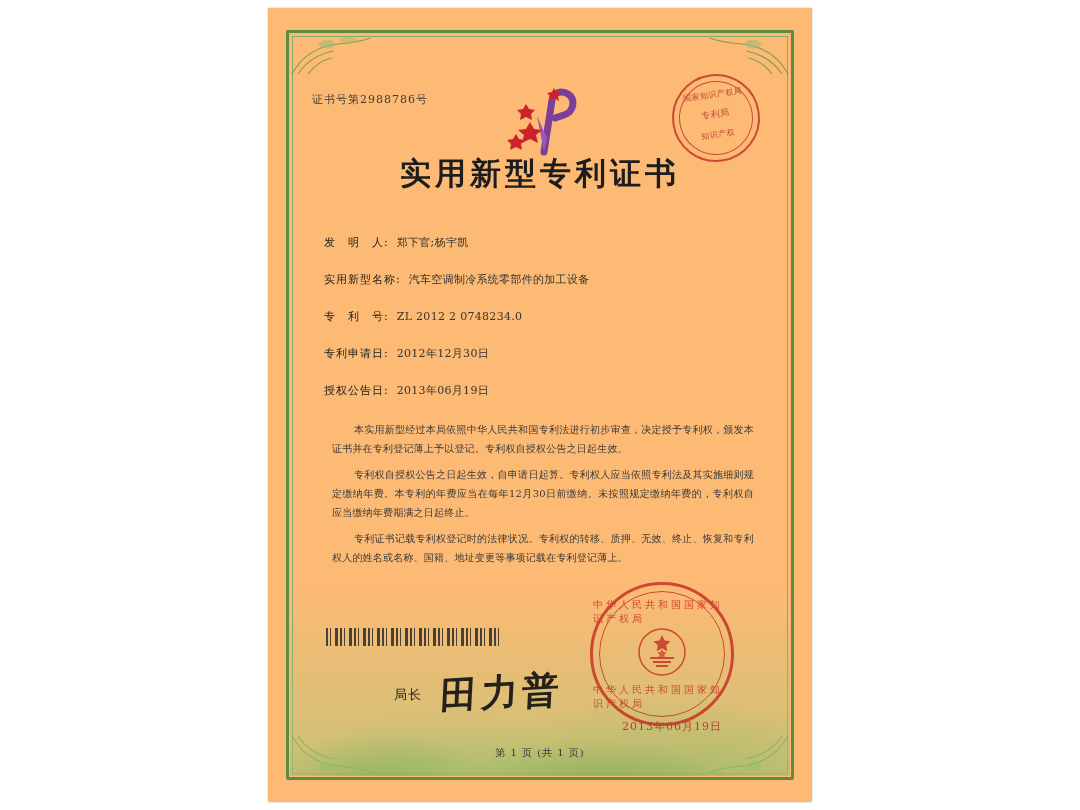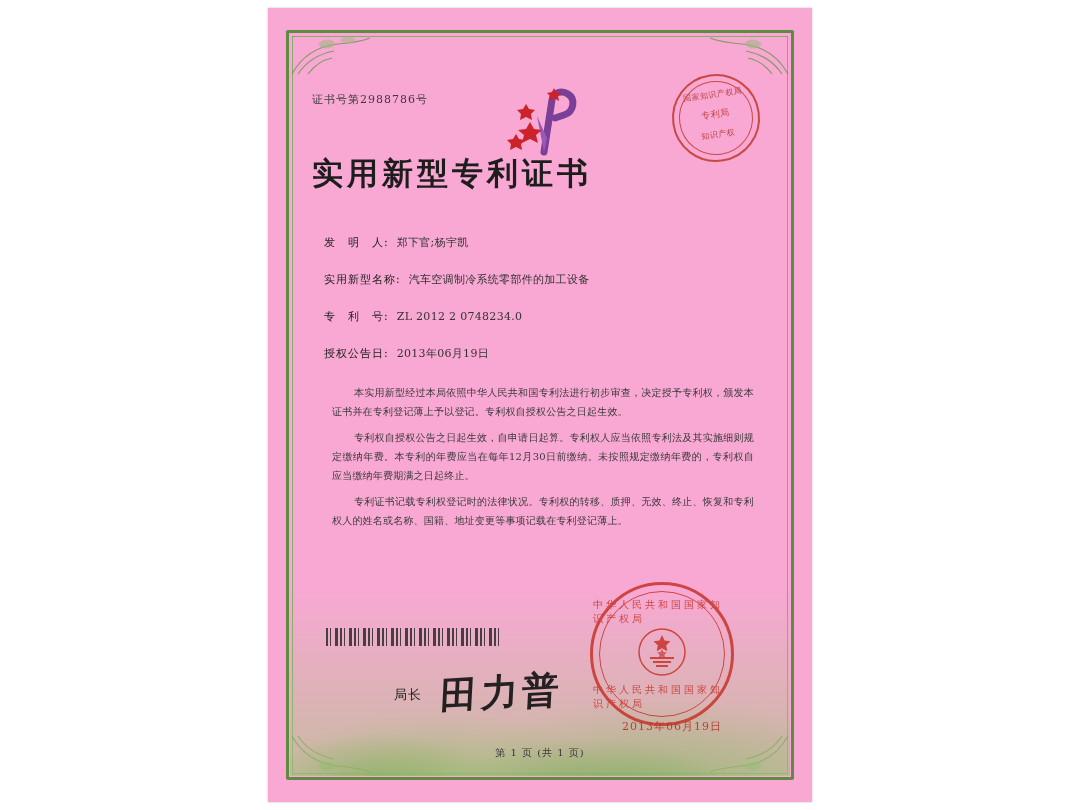--- a/index.html
+++ b/index.html
@@ -19,21 +19,21 @@
     height: 810px;
     background: #ffffff;
   }
   
   .certificate {
     position: absolute;
     left: 268px;
     top: 8px;
     width: 544px;
     height: 794px;
-    background: #f9a8d4;
+    background: #fdba74;
     box-shadow: 0 0 2px rgba(0,0,0,0.25);
     overflow: hidden;
   }
   
   .border-outer {
     position: absolute;
     left: 18px;
     top: 22px;
     right: 18px;
     bottom: 22px;
@@ -137,20 +137,21 @@
     font-size: 8px;
     line-height: 10px;
     letter-spacing: .5px;
   }
   .stamp-top .st-txt.l1 { top: 14px; }
   .stamp-top .st-txt.l2 { top: 33px; font-size: 9px; }
   .stamp-top .st-txt.l3 { top: 54px; }
 
   .title {
     margin-top: 46px;
+    text-align: center;
     font-family: "DejaVu Serif", serif;
     font-weight: bold;
     font-size: 31px;
     letter-spacing: 4px;
     color: #1d1d1d;
   }
   .fields {
     margin-top: 40px;
     padding-left: 12px;
   }
@@ -368,20 +369,24 @@
         </div>
         <div class="field-row">
           <span class="field-label">实用新型名称:</span>
           <span class="field-value">汽车空调制冷系统零部件的加工设备</span>
         </div>
         <div class="field-row">
           <span class="field-label">专　利　号:</span>
           <span class="field-value">ZL 2012 2 0748234.0</span>
         </div>
         <div class="field-row">
+          <span class="field-label">专利申请日:</span>
+          <span class="field-value">2012年12月30日</span>
+        </div>
+        <div class="field-row">
           <span class="field-label">授权公告日:</span>
           <span class="field-value">2013年06月19日</span>
         </div>
       </div>
 
       <div class="paragraphs">
         <div class="para">本实用新型经过本局依照中华人民共和国专利法进行初步审查，决定授予专利权，颁发本证书并在专利登记薄上予以登记。专利权自授权公告之日起生效。</div>
         <div class="para">专利权自授权公告之日起生效，自申请日起算。专利权人应当依照专利法及其实施细则规定缴纳年费。本专利的年费应当在每年12月30日前缴纳。未按照规定缴纳年费的，专利权自应当缴纳年费期满之日起终止。</div>
         <div class="para">专利证书记载专利权登记时的法律状况。专利权的转移、质押、无效、终止、恢复和专利权人的姓名或名称、国籍、地址变更等事项记载在专利登记薄上。</div>
       </div>

